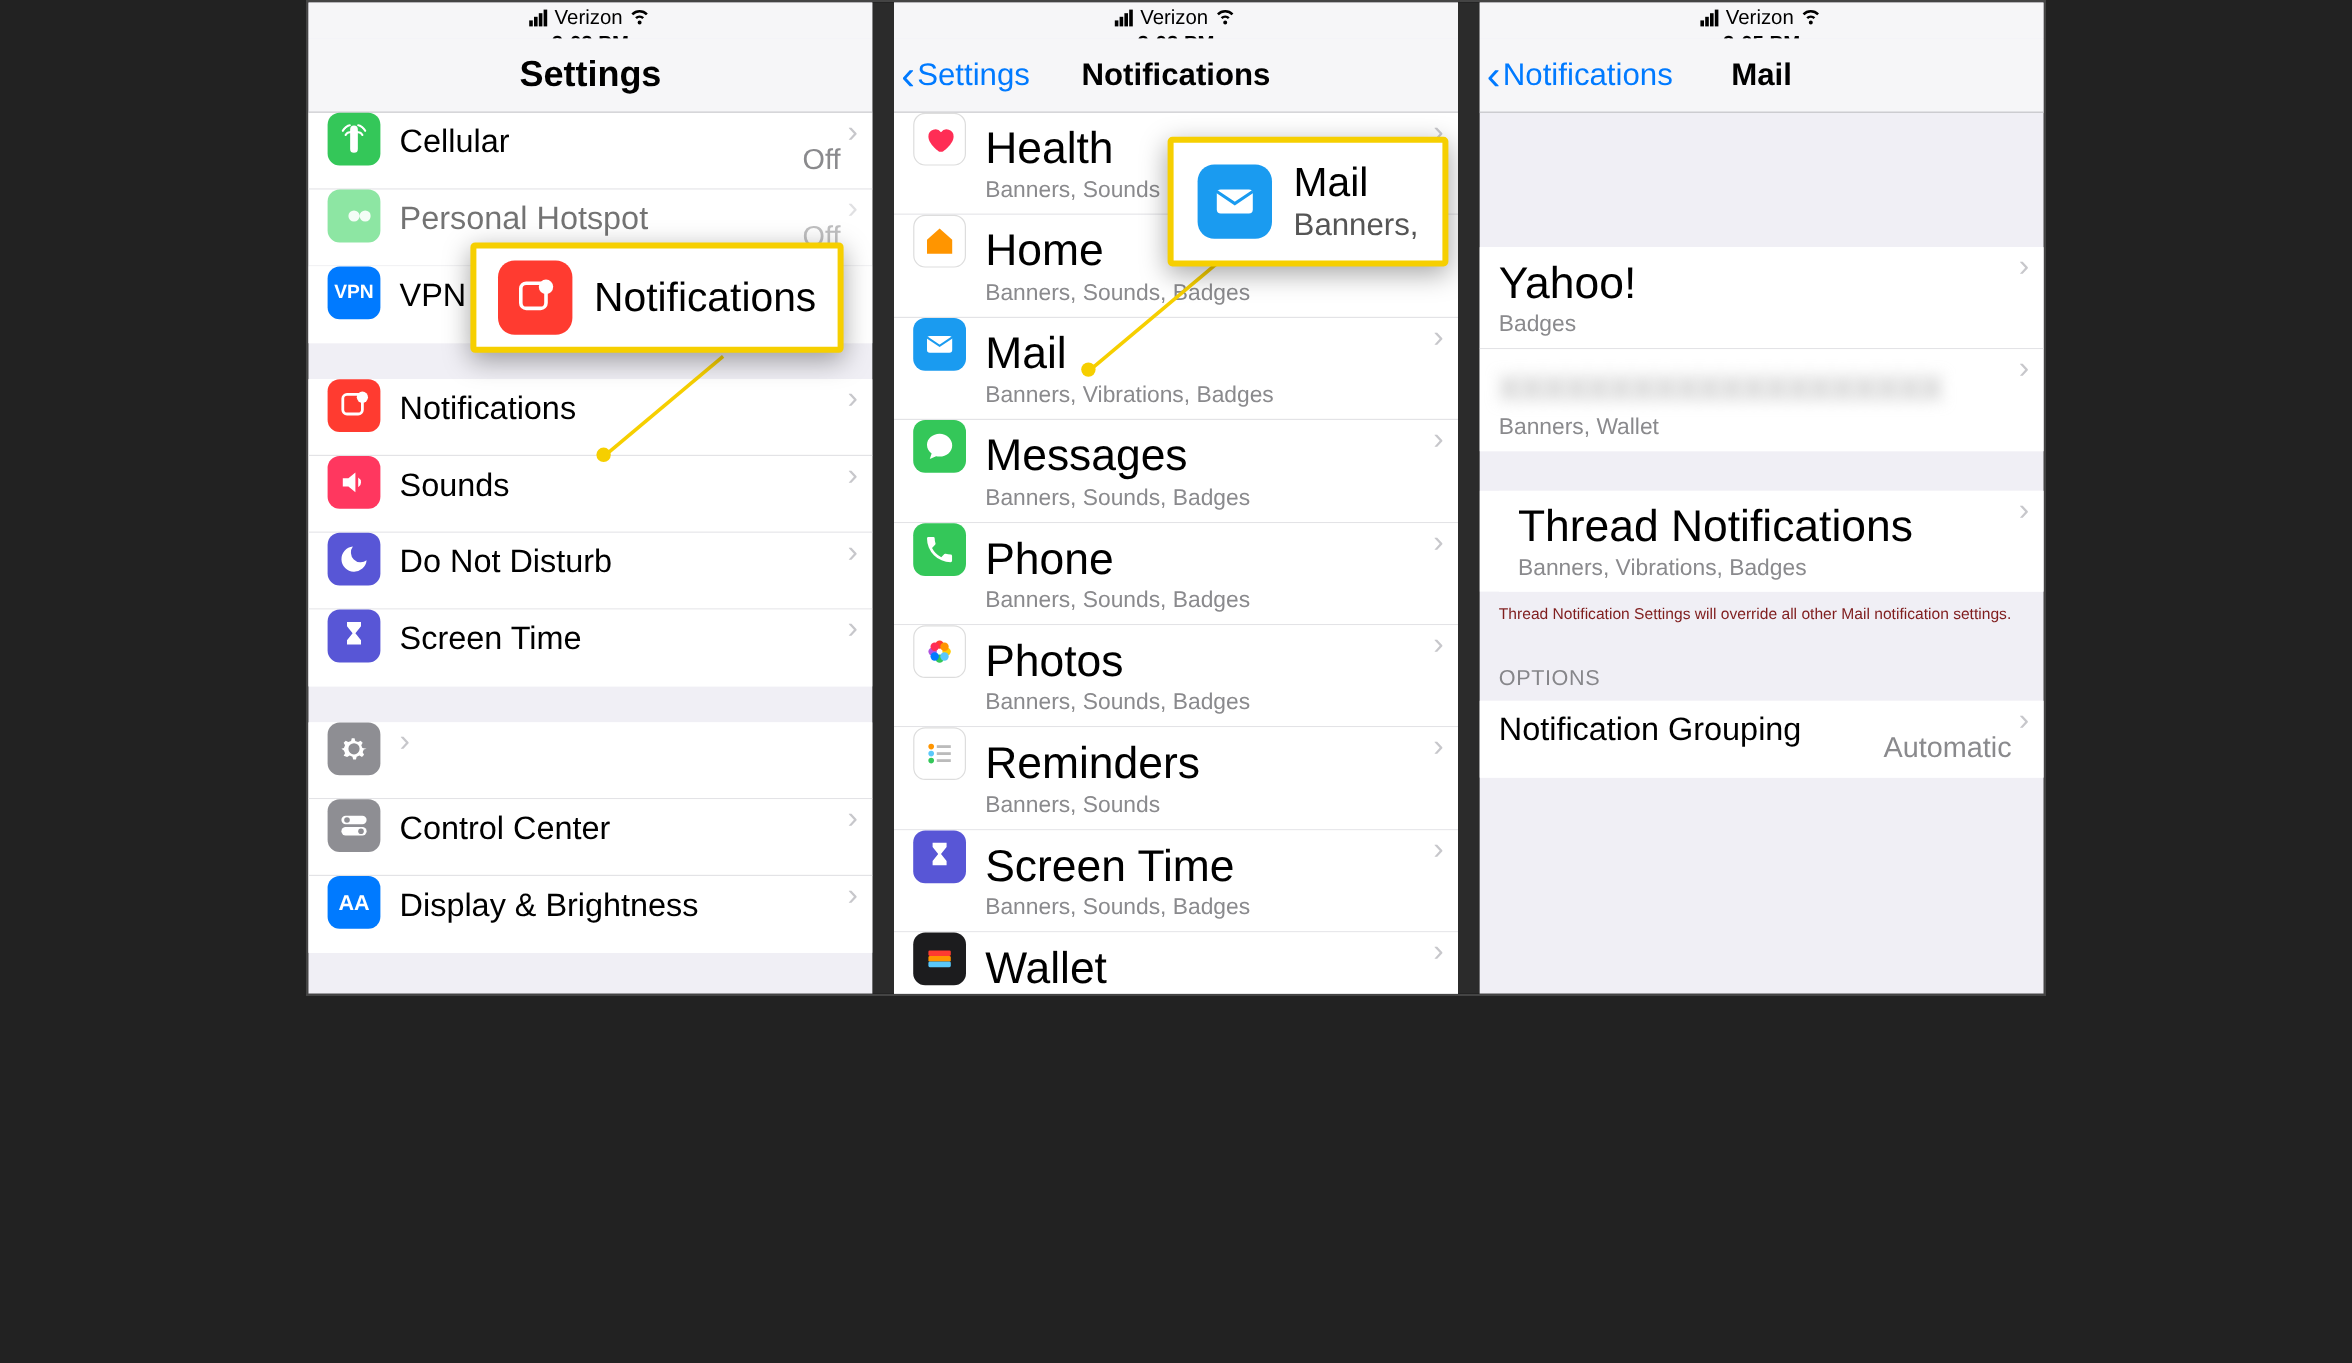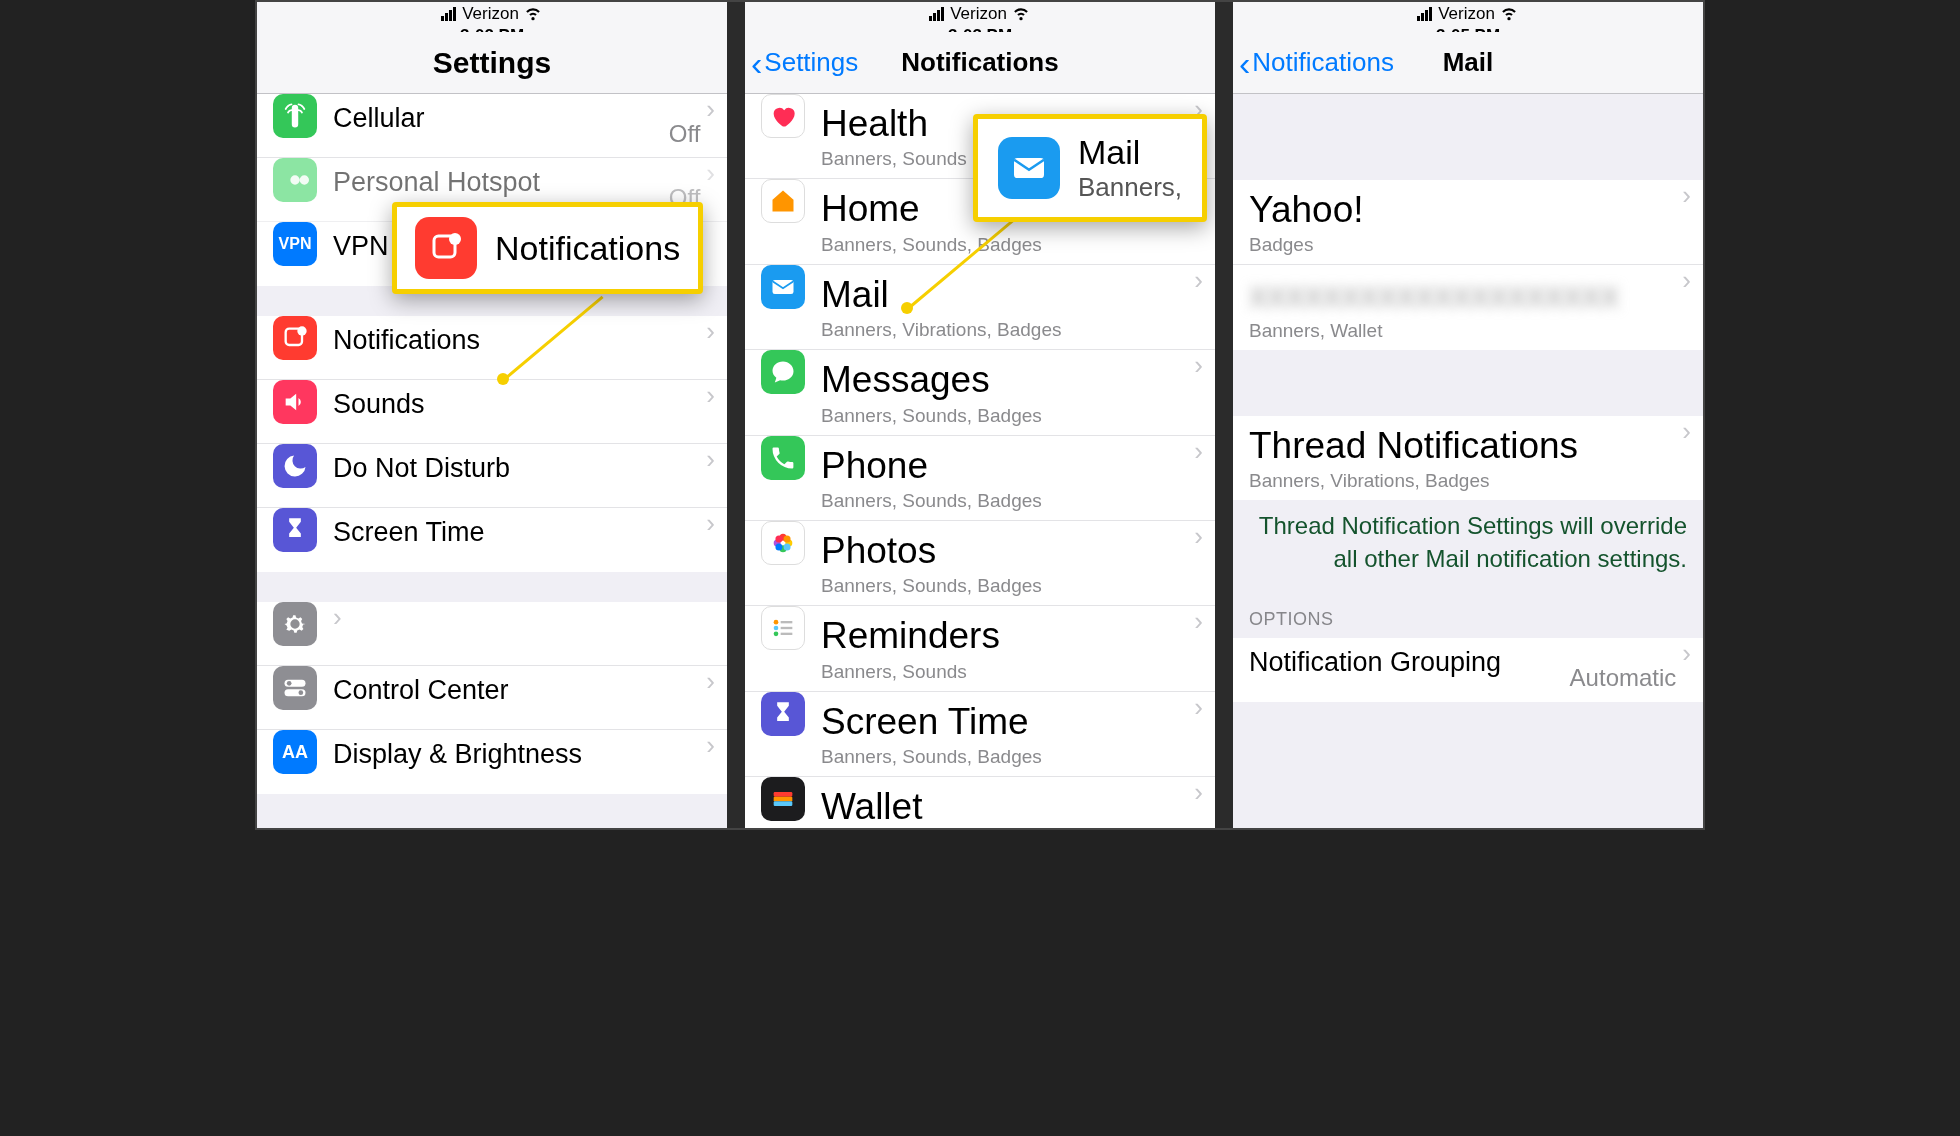--- a/index.html
+++ b/index.html
@@ -113,21 +113,21 @@
     position:relative; margin-right:12px;
   }
   .toggle::after{
     content:""; position:absolute; width:38px; height:38px; border-radius:50%;
     background:#fff; top:2px; right:2px; box-shadow:0 1px 3px rgba(0,0,0,0.3);
   }
   .header-label {
     color:#86868a; font-size:18px; padding: 30px 16px 8px 16px; text-transform:uppercase; letter-spacing:0.5px;
   }
   .footer-label {
-    color:#14532d; font-size:24px; padding: 10px 16px 4px 16px; line-height:1.35;text-align:right;
+    color:#7f1d1d; font-size:13px; padding: 10px 16px 4px 16px; line-height:1.35;
   }
   
   .callout {
     position:absolute; background:#fff; border:5px solid #f6cf00;
     border-radius:4px; box-shadow:0 6px 22px rgba(0,0,0,0.35);
     display:flex; align-items:center; padding:10px 18px;
     z-index:50;
   }
   .callout .icon { width:62px; height:62px; border-radius:14px; margin-right:18px; display:flex; align-items:center; justify-content:center; font-size:30px; color:#fff;}
   .callout .labels { display:flex; flex-direction:column; }
@@ -518,38 +518,38 @@
   <div class="navbar">
     <div class="nav-back">
       <span class="chev">‹</span>
       <span>Notifications</span>
     </div>
     <span class="nav-title-small">Mail</span>
   </div>
 
   <div style="height:50px"></div>
 
-  <div class="group" style="margin-top:36px;">
+  <div class="group" style="margin-top:62px;">
     <div class="row">
       <div class="labels">
         <span class="label-main">Yahoo!</span>
         <span class="label-sub">Badges</span>
       </div>
       <span class="chevron">›</span>
     </div>
     <div class="row blur">
       <div class="labels">
         <span class="label-main">xxxxxxxxxxxxxxxxxxxx</span>
         <span class="label-sub" style="filter:none;">Banners, Wallet</span>
       </div>
       <span class="chevron">›</span>
     </div>
   </div>
 
-  <div class="group" style="margin-top:66px;">
+  <div class="group" style="margin-top:33px;padding-left:16px;">
     <div class="row">
       <div class="labels">
         <span class="label-main">Thread Notifications</span>
         <span class="label-sub">Banners, Vibrations, Badges</span>
       </div>
       <span class="chevron">›</span>
     </div>
   </div>
   <div class="footer-label">Thread Notification Settings will override all other Mail notification settings.</div>
 

